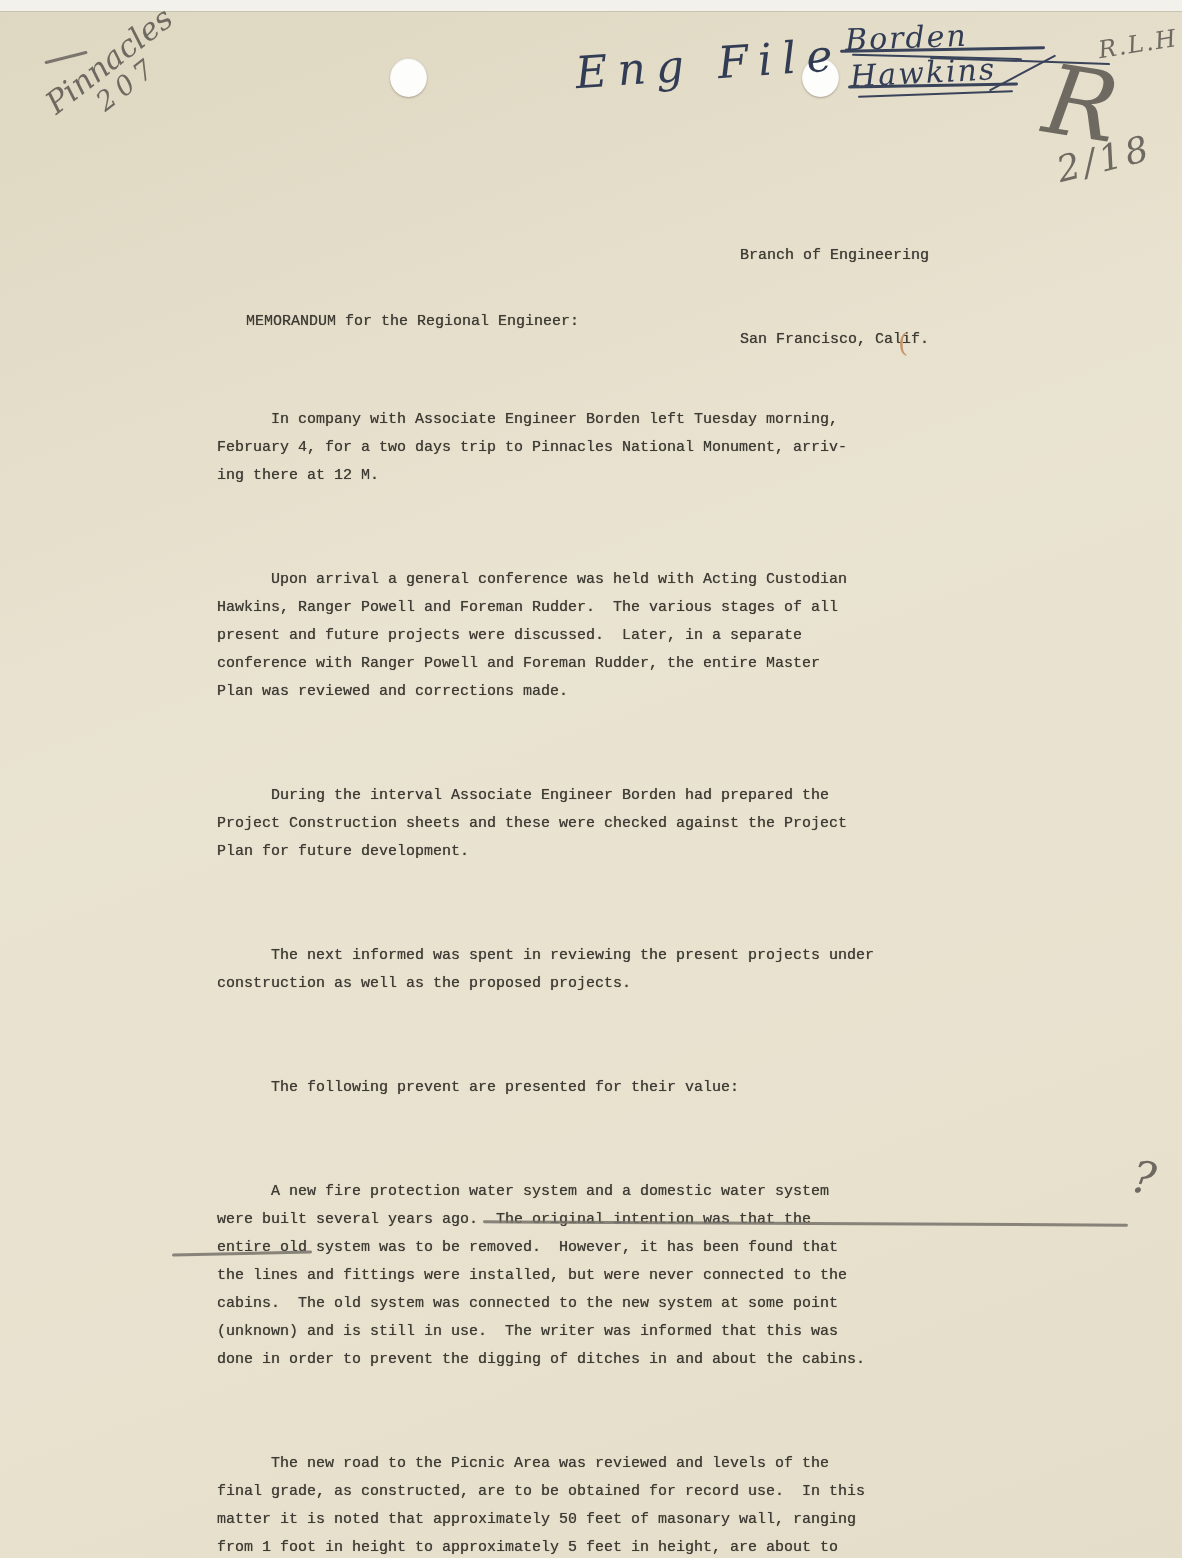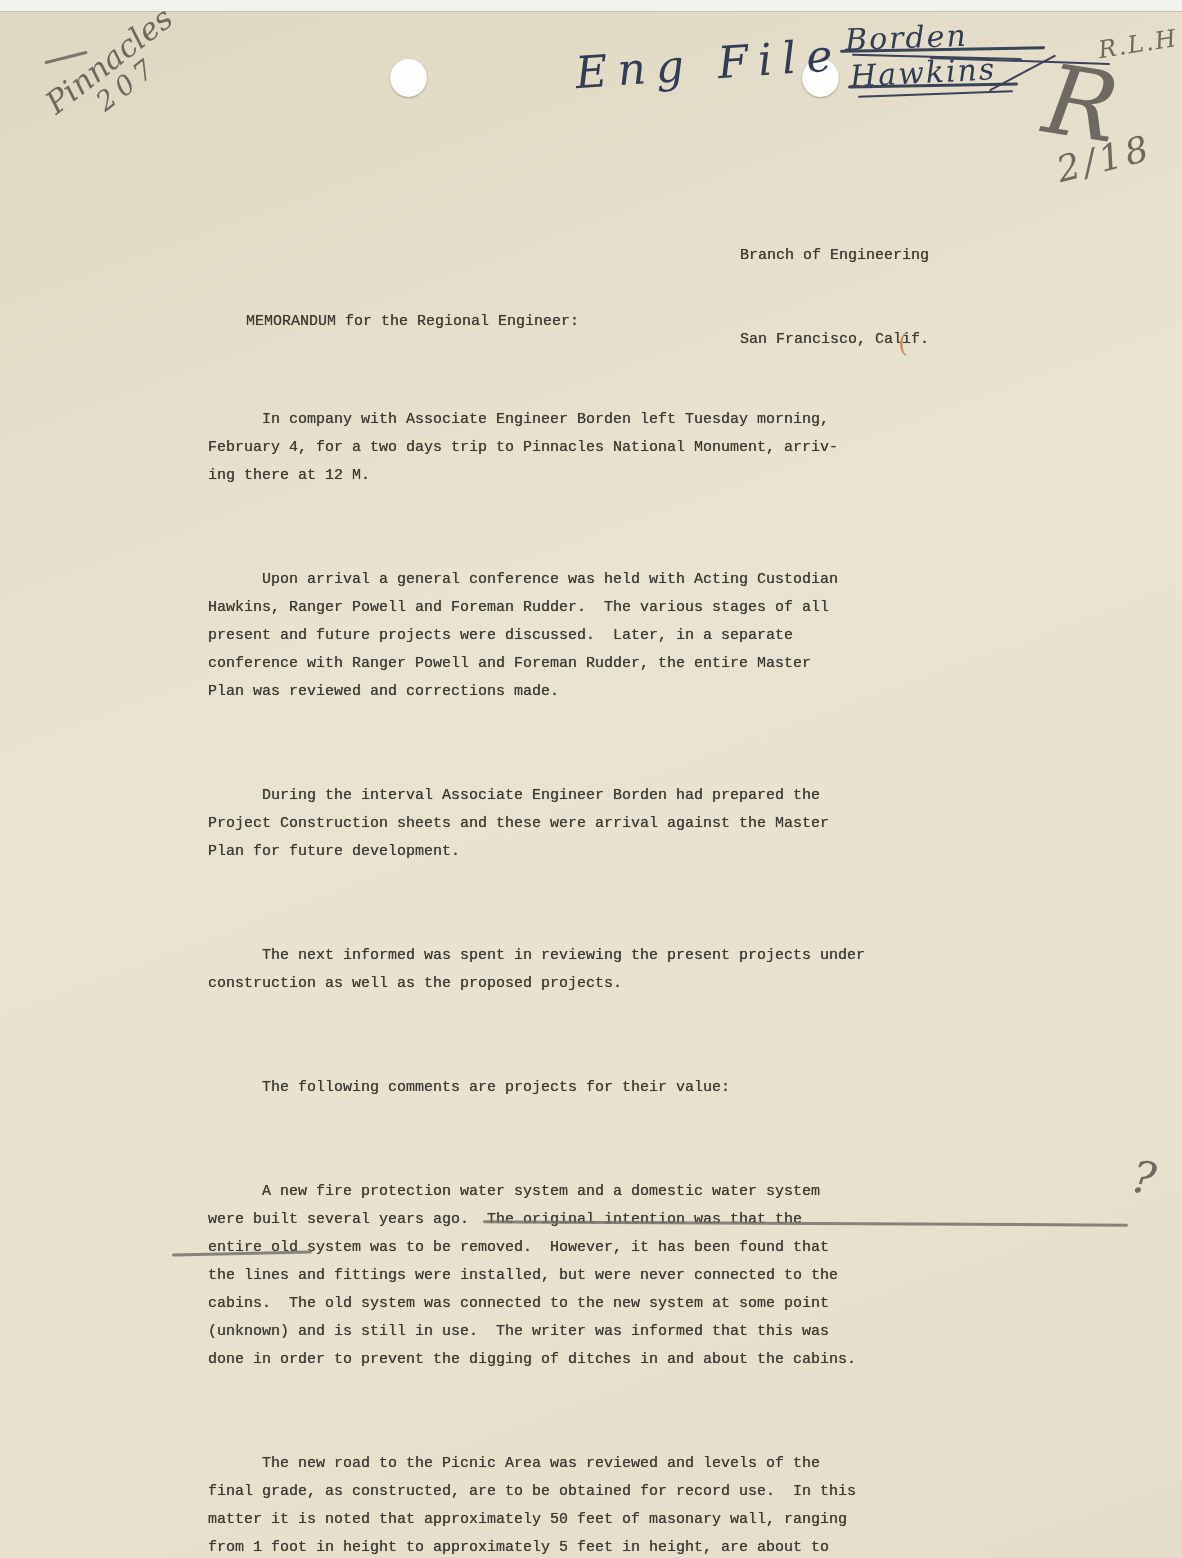--- a/index.html
+++ b/index.html
@@ -26,21 +26,21 @@
   
   .typed{
     color:#3e3b34;
     font-size:15px;line-height:28px;
     text-shadow:0 0 0.7px rgba(48,45,38,.75);
     white-space:pre-wrap;
   }
   .letterhead{position:absolute;left:740px;top:186px;}
   .salutation{position:absolute;left:200px;top:308px;margin-left:46px;}
   .memo-body{position:absolute;left:200px;top:350px;width:950px;}
-  .para{margin:0 0 20px 8px;font-family:Liberation Mono, monospace;}
+  .para{margin:0 0 20px 17px;font-family:Liberation Mono, monospace;}
 
   
   .hand{position:absolute;font-family:"DejaVu Serif",serif;font-style:italic;}
   .pencil{color:#6e6a61;}
   .pen{color:#323d55;}
   .pinnacles-note{
     left:8px;top:42px;width:220px;
     transform:rotate(-38deg);transform-origin:50% 50%;
     font-size:31px;line-height:30px;text-align:center;
   }
@@ -113,25 +113,25 @@
   <div class="typed memo-body">
     <p class="para">      In company with Associate Engineer Borden left Tuesday morning,
 February 4, for a two days trip to Pinnacles National Monument, arriv-
 ing there at 12 M.</p>
     <p class="para">      Upon arrival a general conference was held with Acting Custodian
 Hawkins, Ranger Powell and Foreman Rudder.  The various stages of all
 present and future projects were discussed.  Later, in a separate
 conference with Ranger Powell and Foreman Rudder, the entire Master
 Plan was reviewed and corrections made.</p>
     <p class="para">      During the interval Associate Engineer Borden had prepared the
-Project Construction sheets and these were arrival against the Master
+Project Construction sheets and these were checked against the Project
 Plan for future development.</p>
     <p class="para">      The next informed was spent in reviewing the present projects under
 construction as well as the proposed projects.</p>
-    <p class="para">      The following comments are projects for their value:</p>
+    <p class="para">      The following prevent are presented for their value:</p>
     <p class="para">      A new fire protection water system and a domestic water system
 were built several years ago.  The original intention was that the
 entire old system was to be removed.  However, it has been found that
 the lines and fittings were installed, but were never connected to the
 cabins.  The old system was connected to the new system at some point
 (unknown) and is still in use.  The writer was informed that this was
 done in order to prevent the digging of ditches in and about the cabins.</p>
     <p class="para">      The new road to the Picnic Area was reviewed and levels of the
 final grade, as constructed, are to be obtained for record use.  In this
 matter it is noted that approximately 50 feet of masonary wall, ranging

